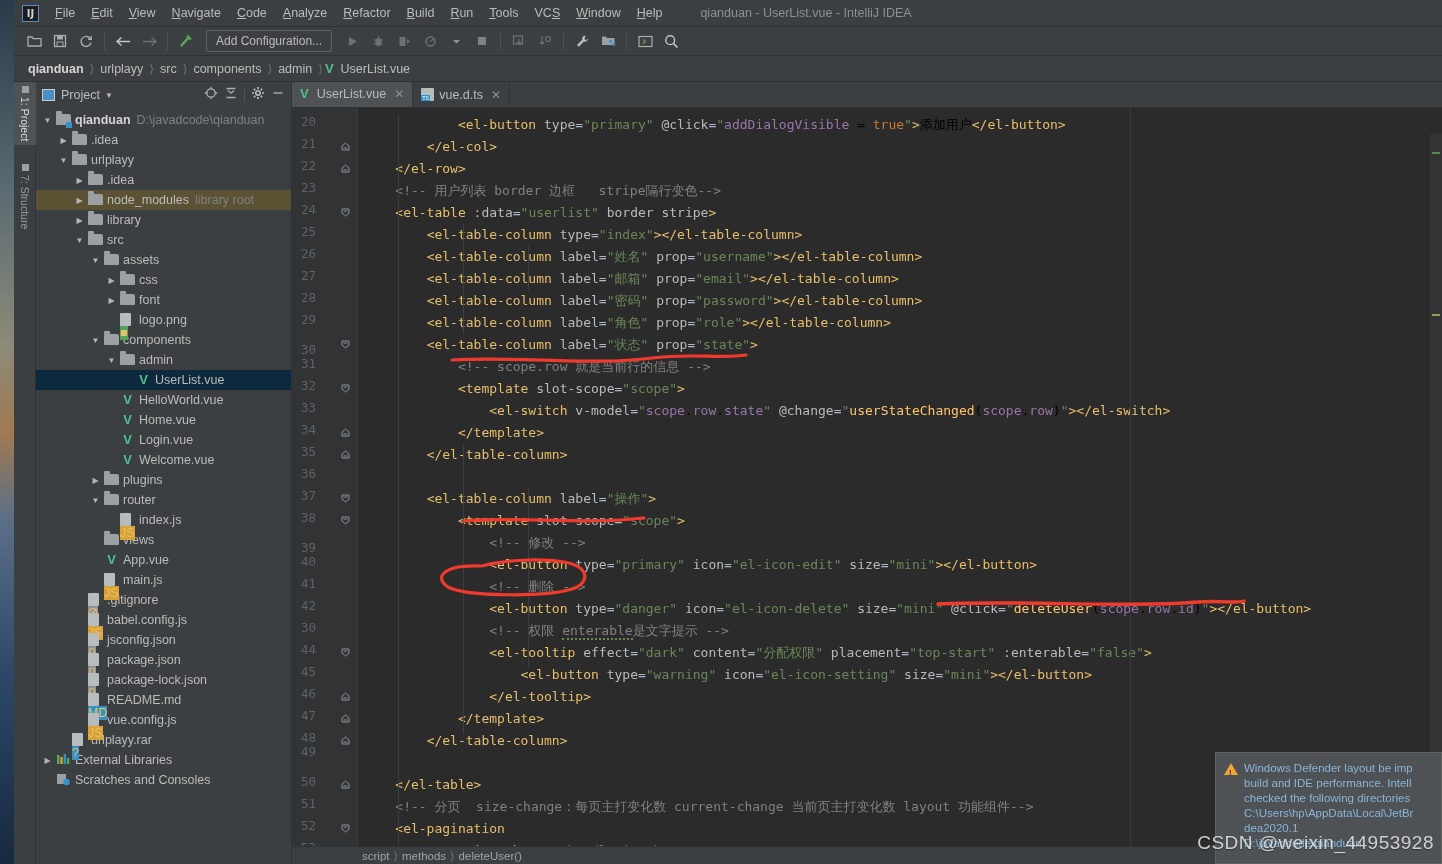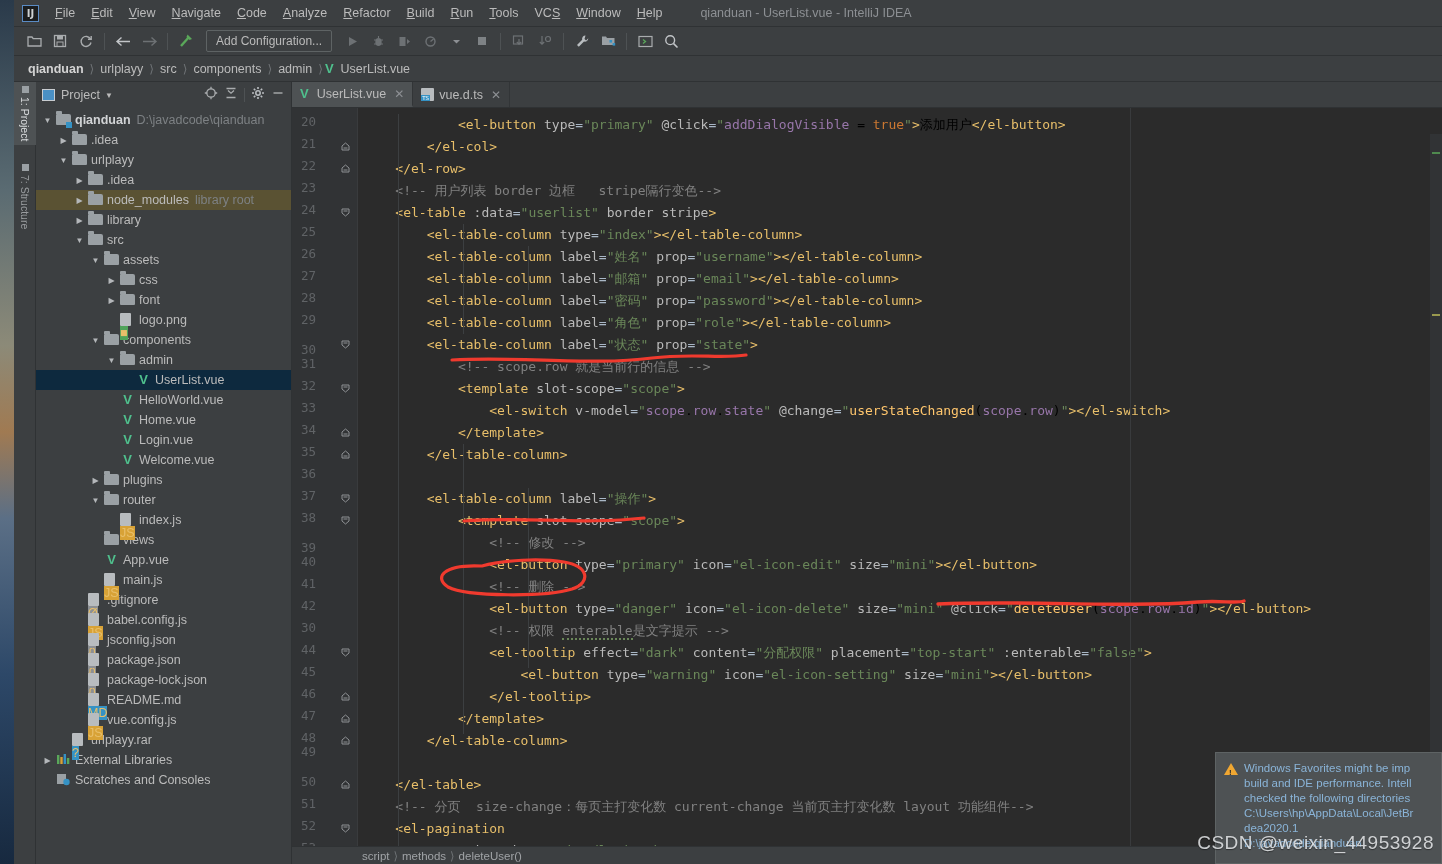--- a/index.html
+++ b/index.html
@@ -884,21 +884,21 @@
     <span>script</span>
     <span class="bb-sep">⟩</span>
     <span>methods</span>
     <span class="bb-sep">⟩</span>
     <span>deleteUser()</span>
   </div>
 
   <div class="balloon">
     <div class="warn-tri"></div>
     <div>
-      <div>Windows Favorites might be imp</div>
+      <div>Windows Defender layout be imp</div>
       <div>build and IDE performance. Intell</div>
       <div>checked the following directories</div>
       <div>C:\Users\hp\AppData\Local\JetBr</div>
       <div>dea2020.1</div>
       <div>D:\javadcode\qianduan</div>
     </div>
   </div>
 
   <div class="watermark">CSDN @weixin_44953928</div>
 

